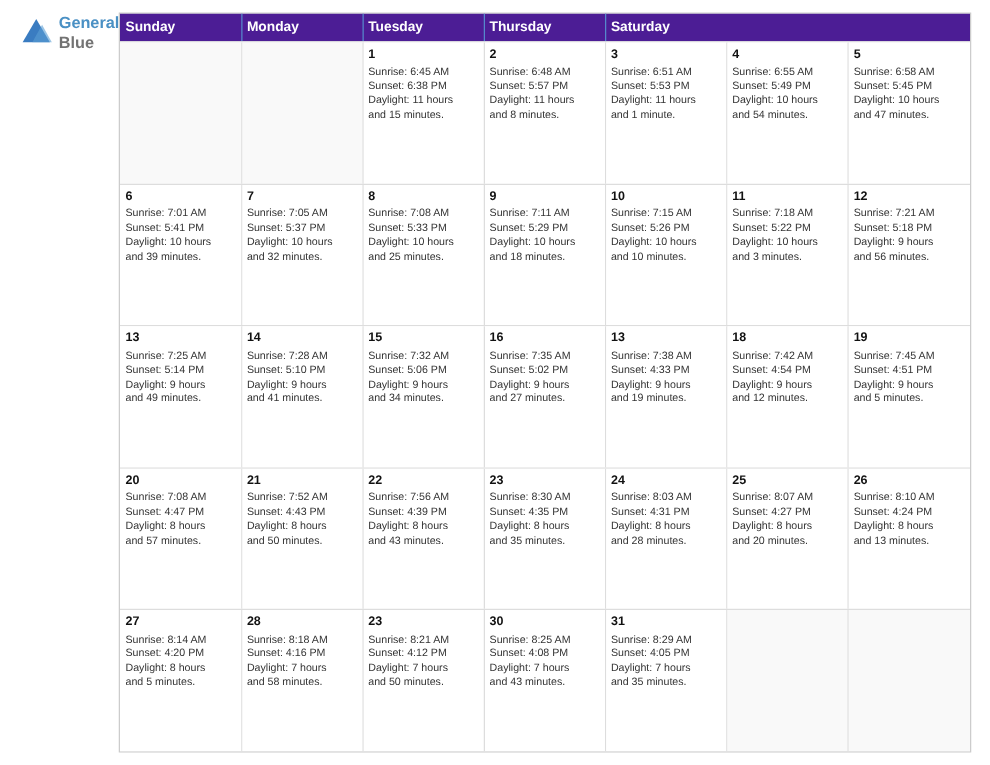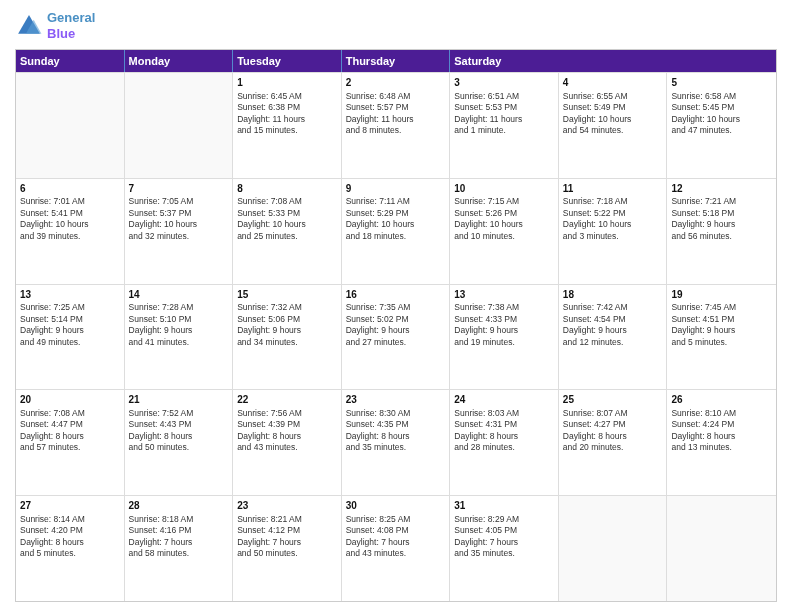--- a/index.html
+++ b/index.html
@@ -8,21 +8,20 @@
       background: #fff;
       width: 792px;
       height: 612px;
       overflow: hidden;
     }
     .page {
       width: 792px;
       height: 612px;
       padding: 10px 15px;
       display: flex;
-      flex-direction: column;
     }
     .header {
       display: flex;
       justify-content: space-between;
       align-items: flex-start;
       margin-bottom: 8px;
     }
     .logo {
       display: flex;
       align-items: center;
@@ -111,21 +110,21 @@
 
 <div class="page">
   <div class="header">
     <div class="logo">
       <svg class="logo-icon" viewBox="0 0 36 36">
         <polygon points="18,4 32,28 4,28" fill="#3a7cc1"></polygon>
         <polygon points="24,10 34,28 14,28" fill="#5a9fd4" opacity="0.6"></polygon>
       </svg>
       <div class="logo-text">
         <div><span>General</span></div>
-        <div style="color:#8b5cf6;">Blue</div>
+        <div style="color:#737373;">Blue</div>
       </div>
     </div>
     <div class="title-block">
       <div class="month-title"></div>
       <div class="location"></div>
     </div>
   </div>
 
   <div class="calendar">
     <div class="cal-header-row">

